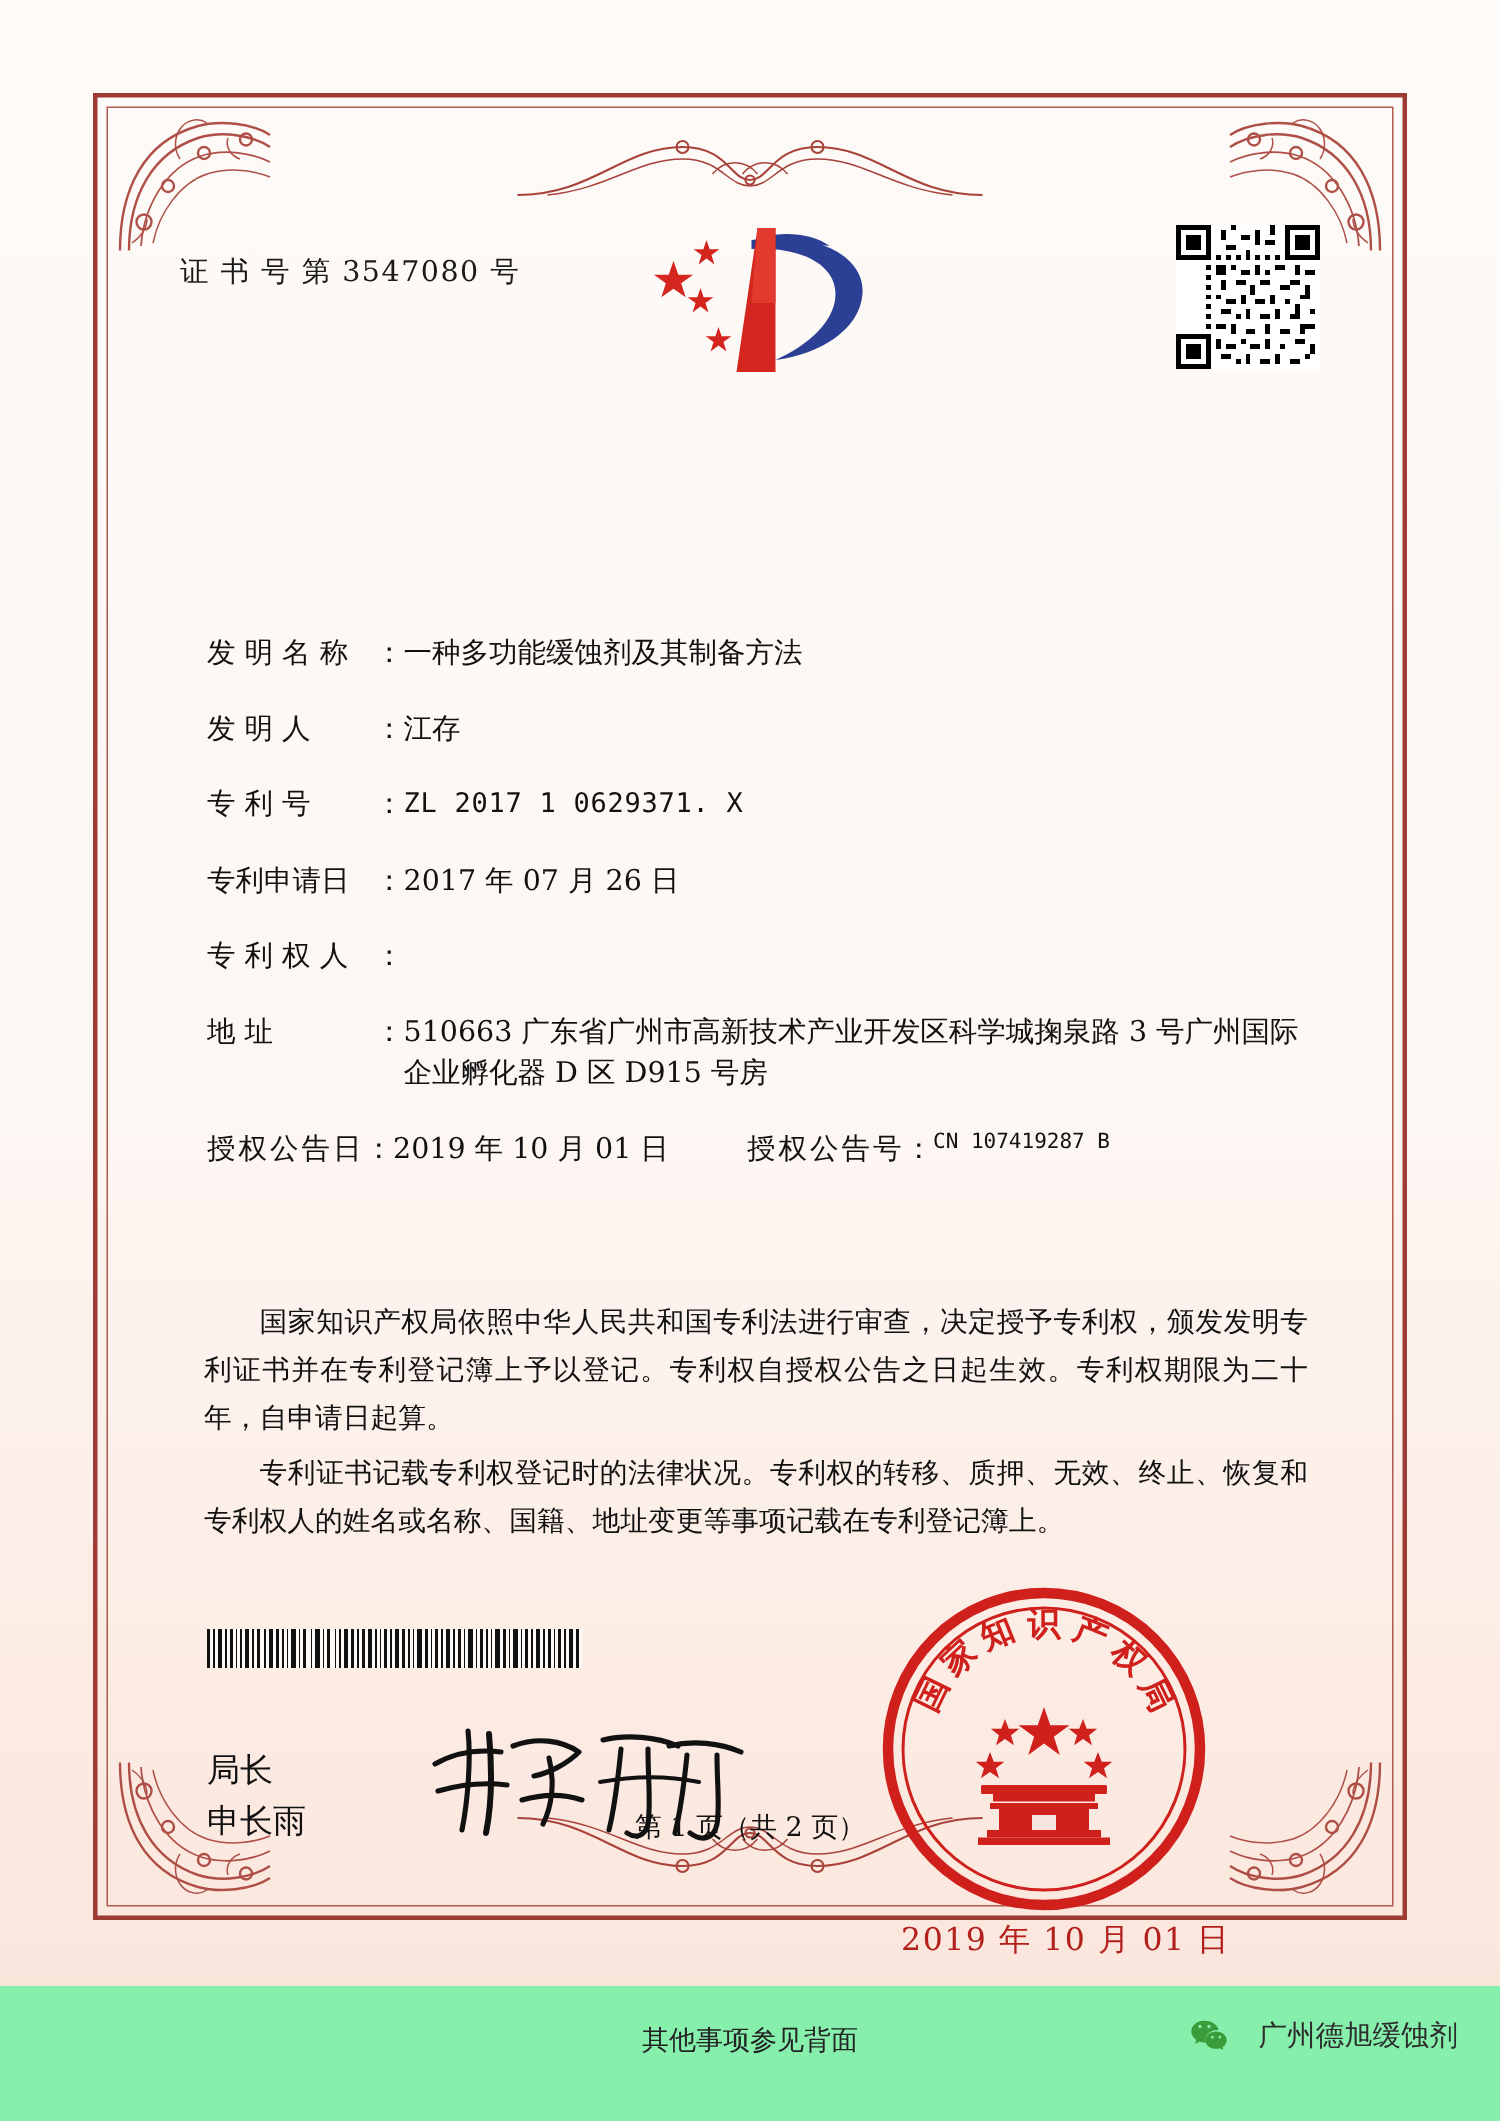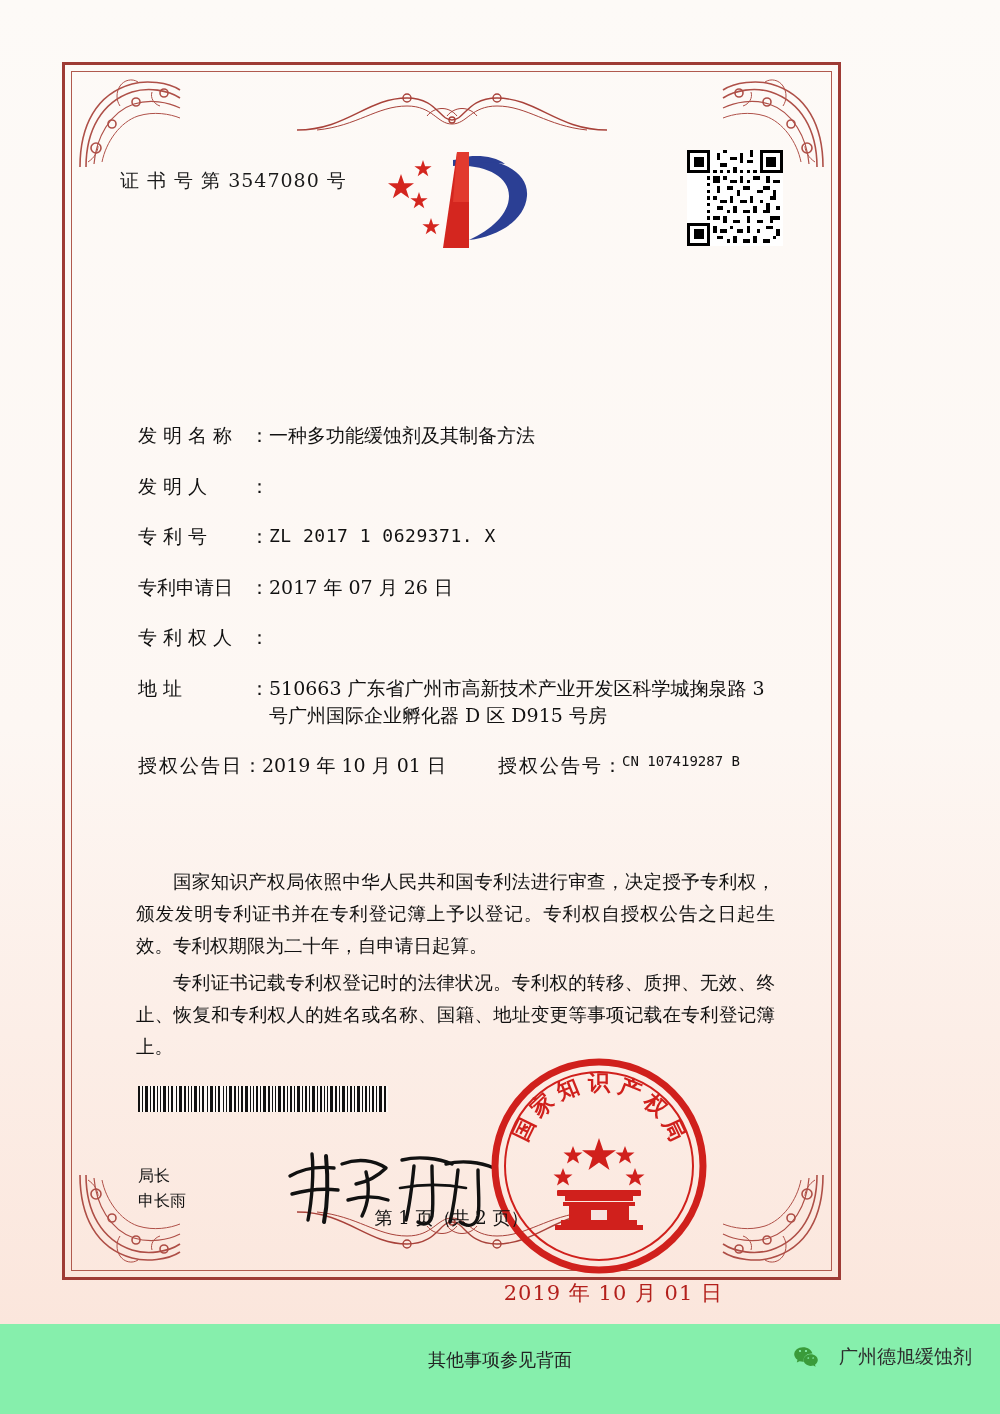--- a/index.html
+++ b/index.html
@@ -19,21 +19,21 @@
   .cert-page {
     position: absolute;
     left: 0; top: 0;
     width: 1000px;
     height: 1324px;
     background: linear-gradient(180deg, #fdfaf7 0%, #fdf7f3 55%, #fceee7 78%, #fbe6dc 100%);
   }
   .cert-paper {
     position: absolute;
     left: 62px; top: 62px;
-    width: 779px;
+    width: 876px;
     height: 1218px;
   }
 
   
   .border-outer {
     position: absolute;
     left: 0; top: 0; right: 0; bottom: 0;
     border: 3px solid #9e3b35;
   }
   .border-inner {
@@ -204,21 +204,21 @@
     height: 26px;
     overflow: hidden;
   }
   .barcode svg { display:block; width:100%; height:100%; }
 
   
   .sign-block {
     position: absolute;
     left: 24px;
     top: 1040px;
-    font-size: 16px;
+    font-size: 22px;
     line-height: 1.55;
     color: #111;
     font-family: "DejaVu Serif", serif;
   }
   .signature-img {
     position: absolute;
     left: 168px;
     top: 1018px;
     width: 230px;
     height: 90px;
@@ -515,20 +515,21 @@
 
         <div class="field-row">
           <div class="field-label">发 明 名 称</div>
           <div class="field-colon">：</div>
           <div class="field-value">一种多功能缓蚀剂及其制备方法</div>
         </div>
 
         <div class="field-row">
           <div class="field-label">发 明 人</div>
           <div class="field-colon">：</div>
+          <div class="field-value">江存</div>
         </div>
 
         <div class="field-row">
           <div class="field-label">专 利 号</div>
           <div class="field-colon">：</div>
           <div class="field-value mono">ZL 2017 1 0629371. X</div>
         </div>
 
         <div class="field-row">
           <div class="field-label">专利申请日</div>

